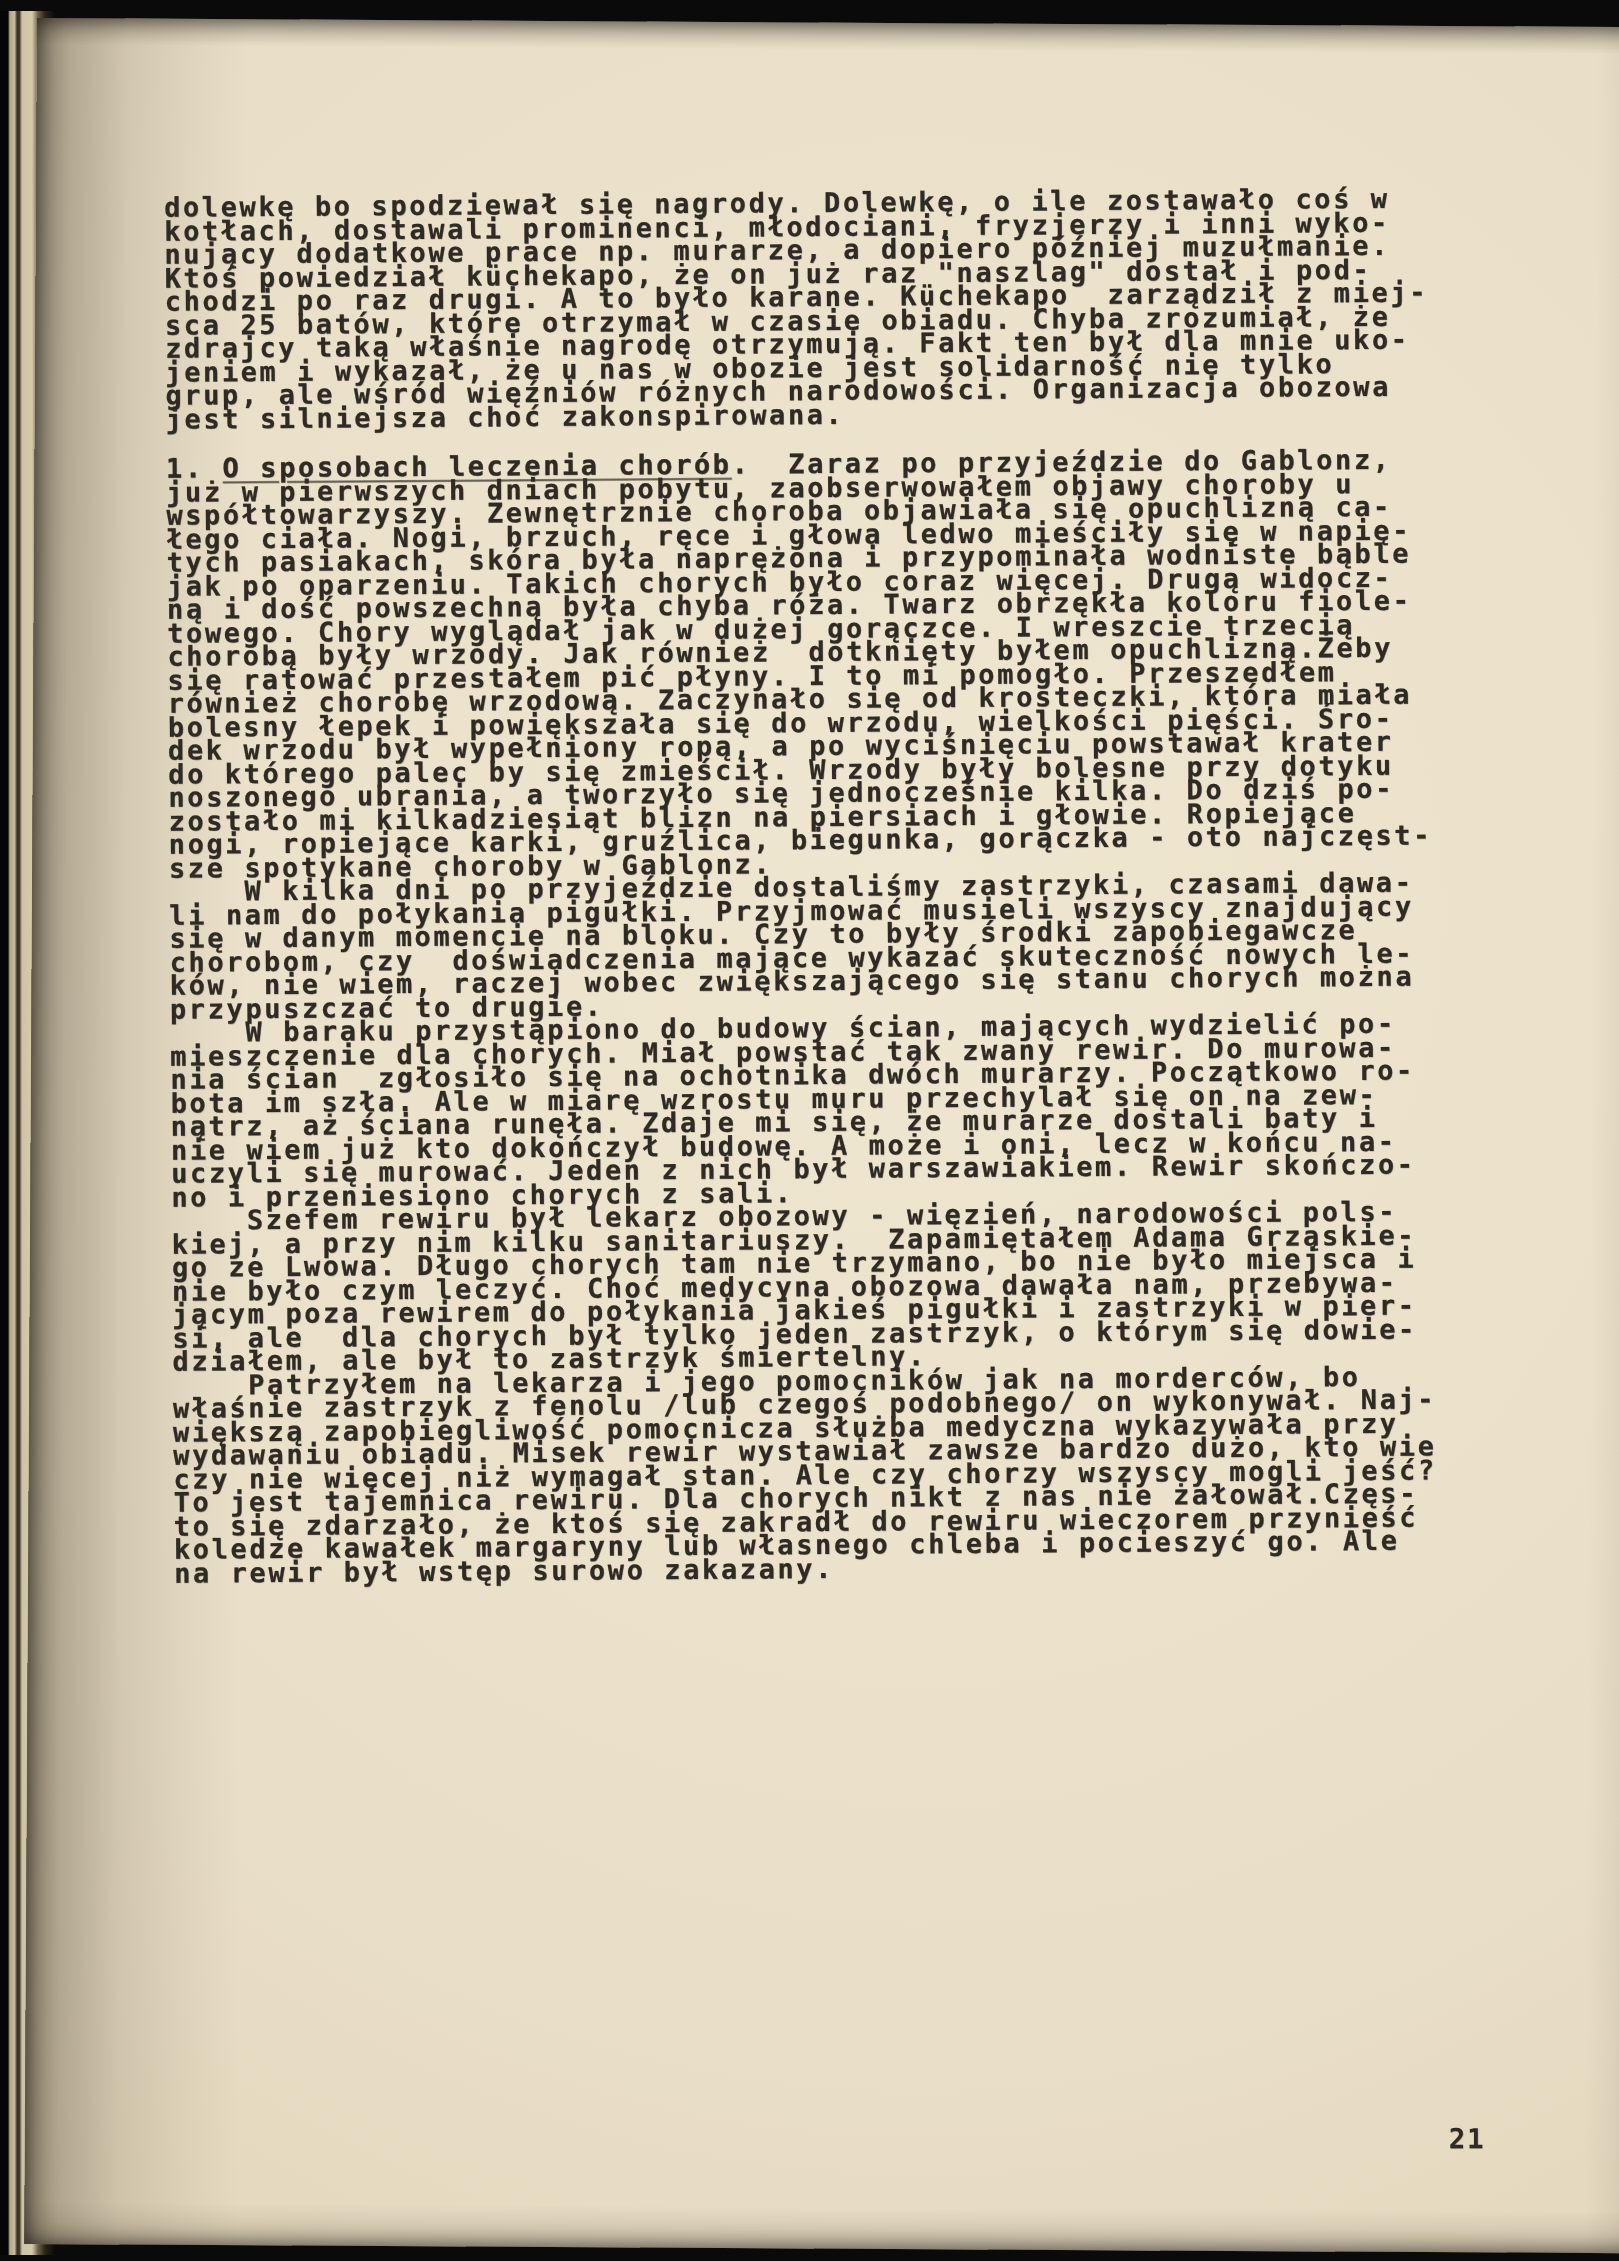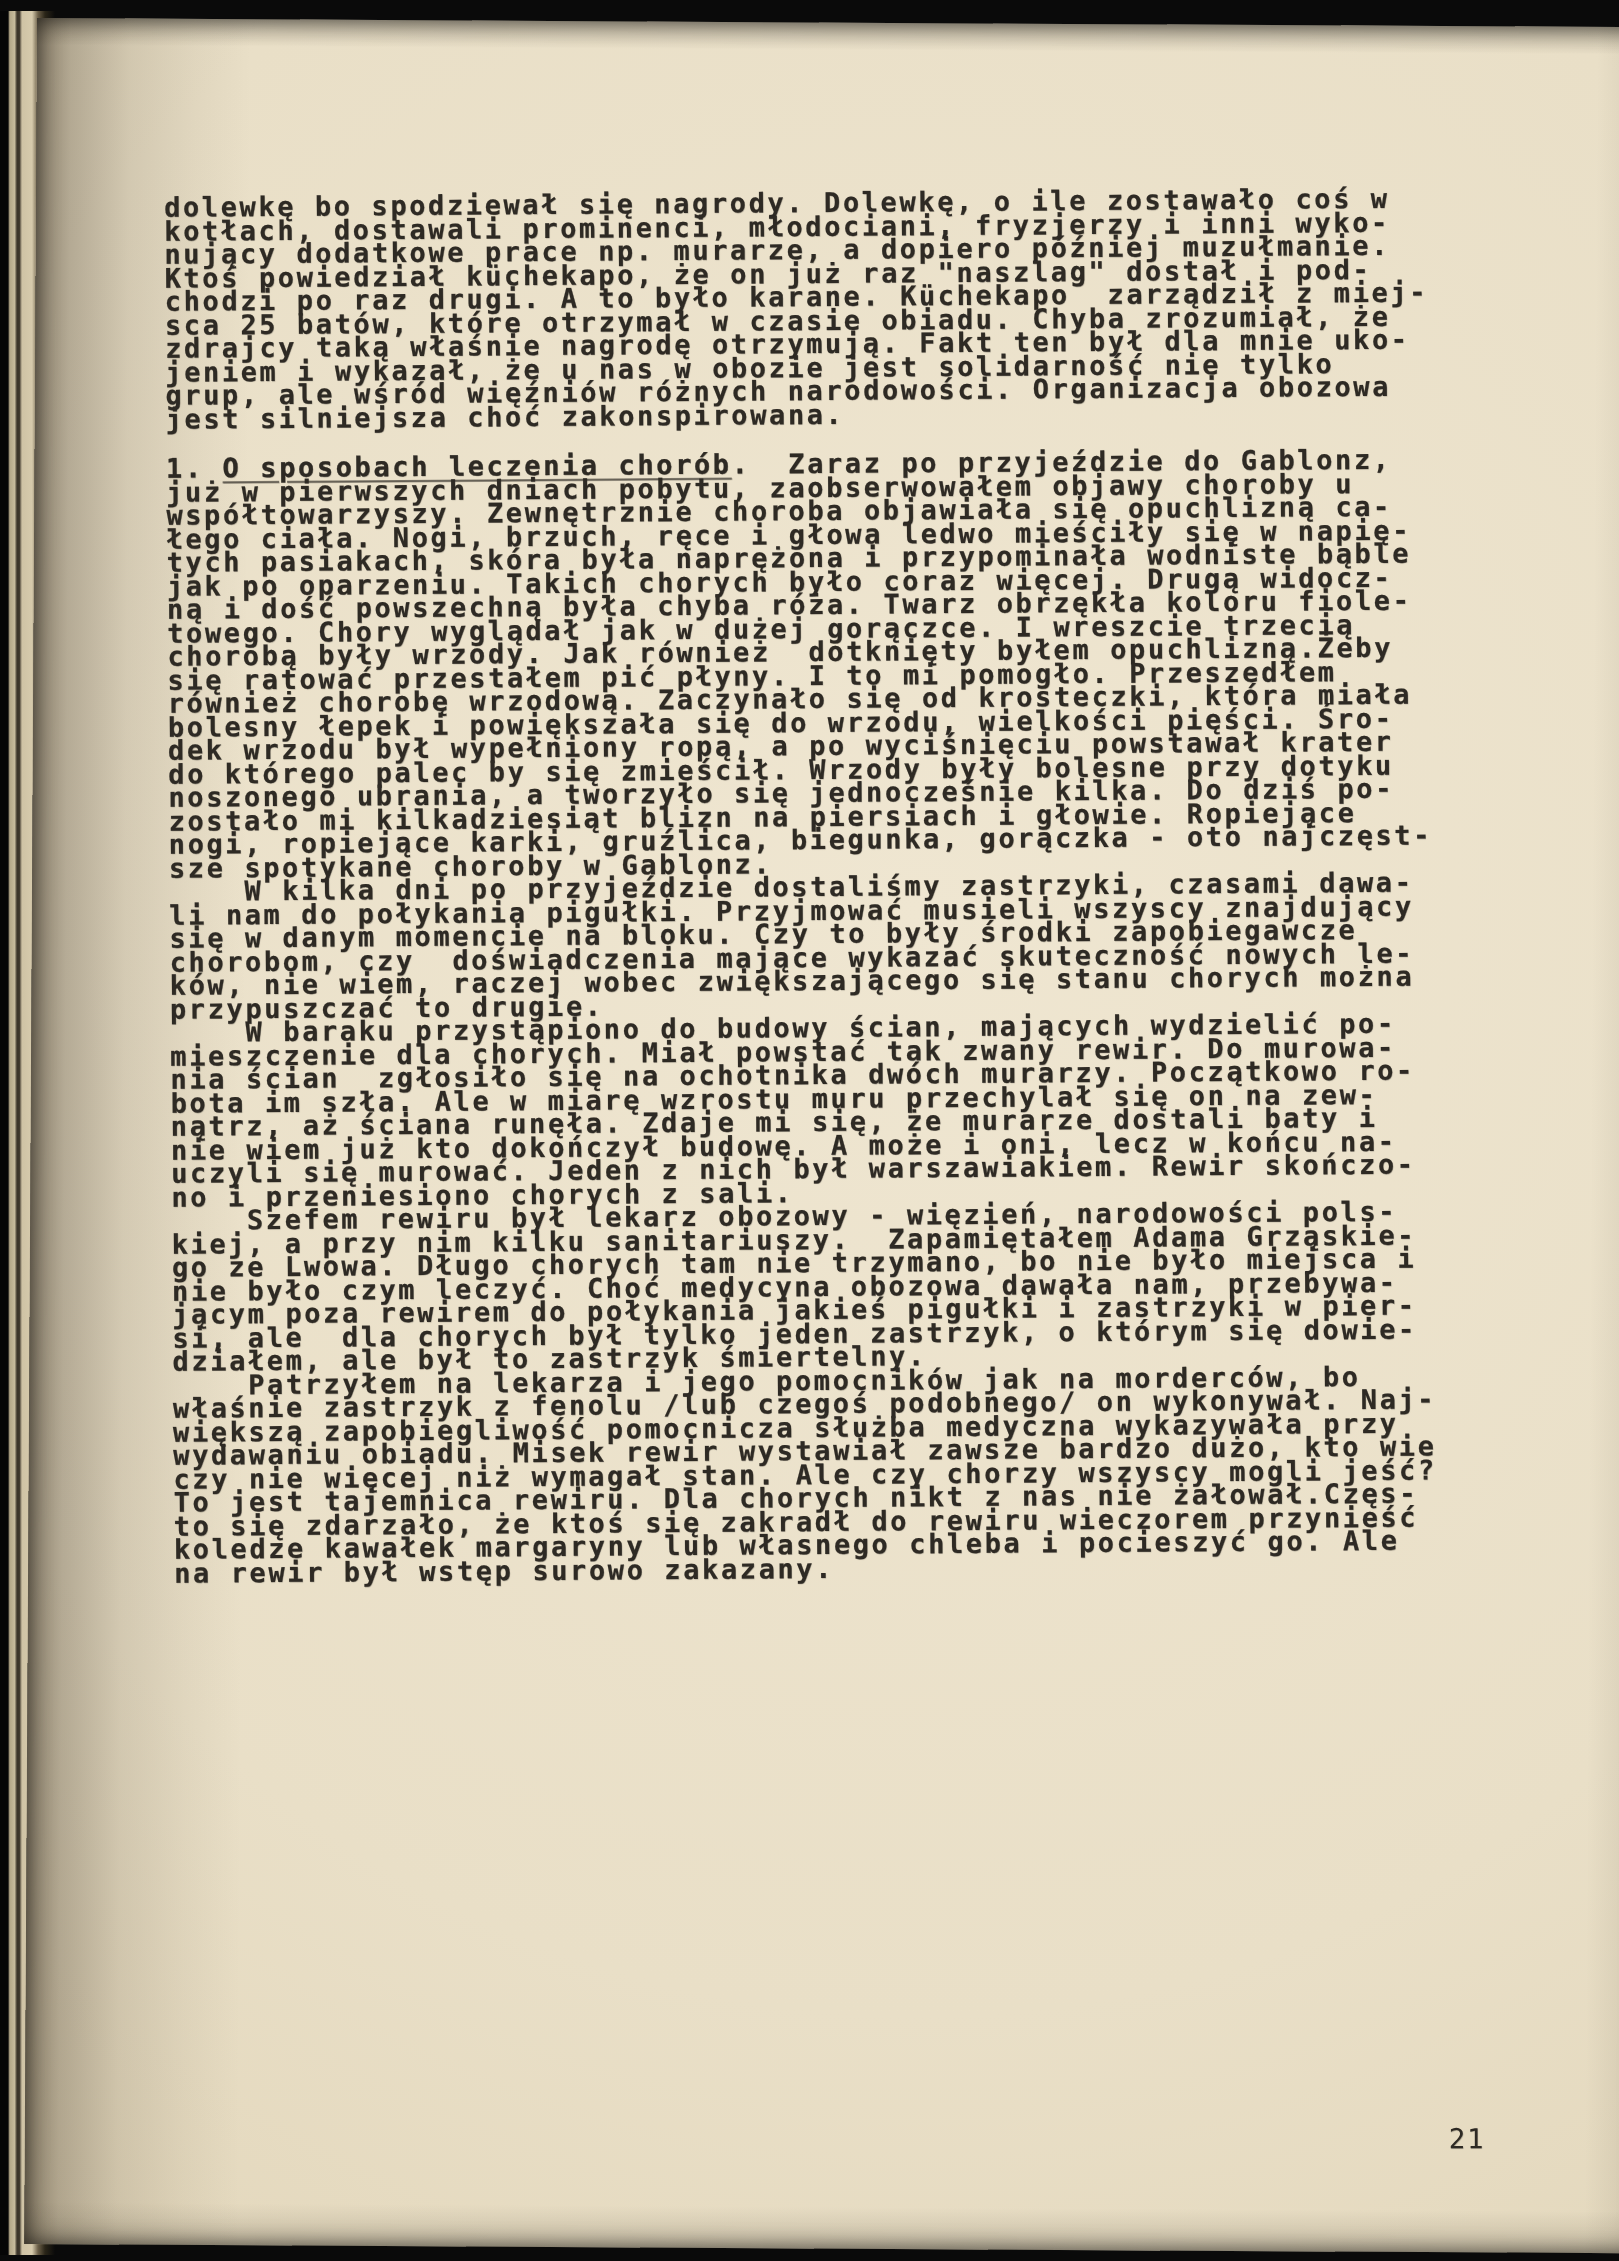--- a/index.html
+++ b/index.html
@@ -82,21 +82,21 @@
     text-decoration: underline;
     text-decoration-thickness: 2.4px;
     text-underline-offset: 4px;
   }
 
   .page-number {
     position: absolute;
     left: 1424px;
     top: 2096px;
     font-family: "DejaVu Sans Mono", "Liberation Mono", monospace;
-    font-weight: 400;
+    font-weight: 700;
     font-size: 27.5px;
     letter-spacing: 1.6px;
     color: #2e2a24;
     text-shadow: 0.5px 0.6px 0.7px rgba(46,42,36,0.35);
     transform: rotate(-0.4deg);
     text-align: center;
   }
 </style>
 </head>
 <body>

